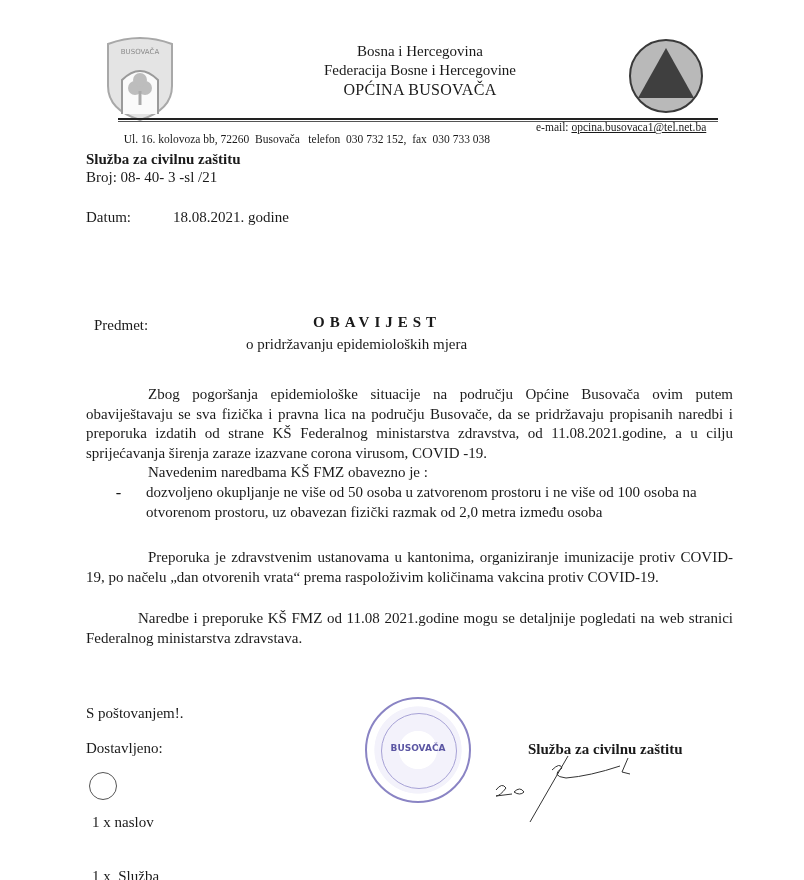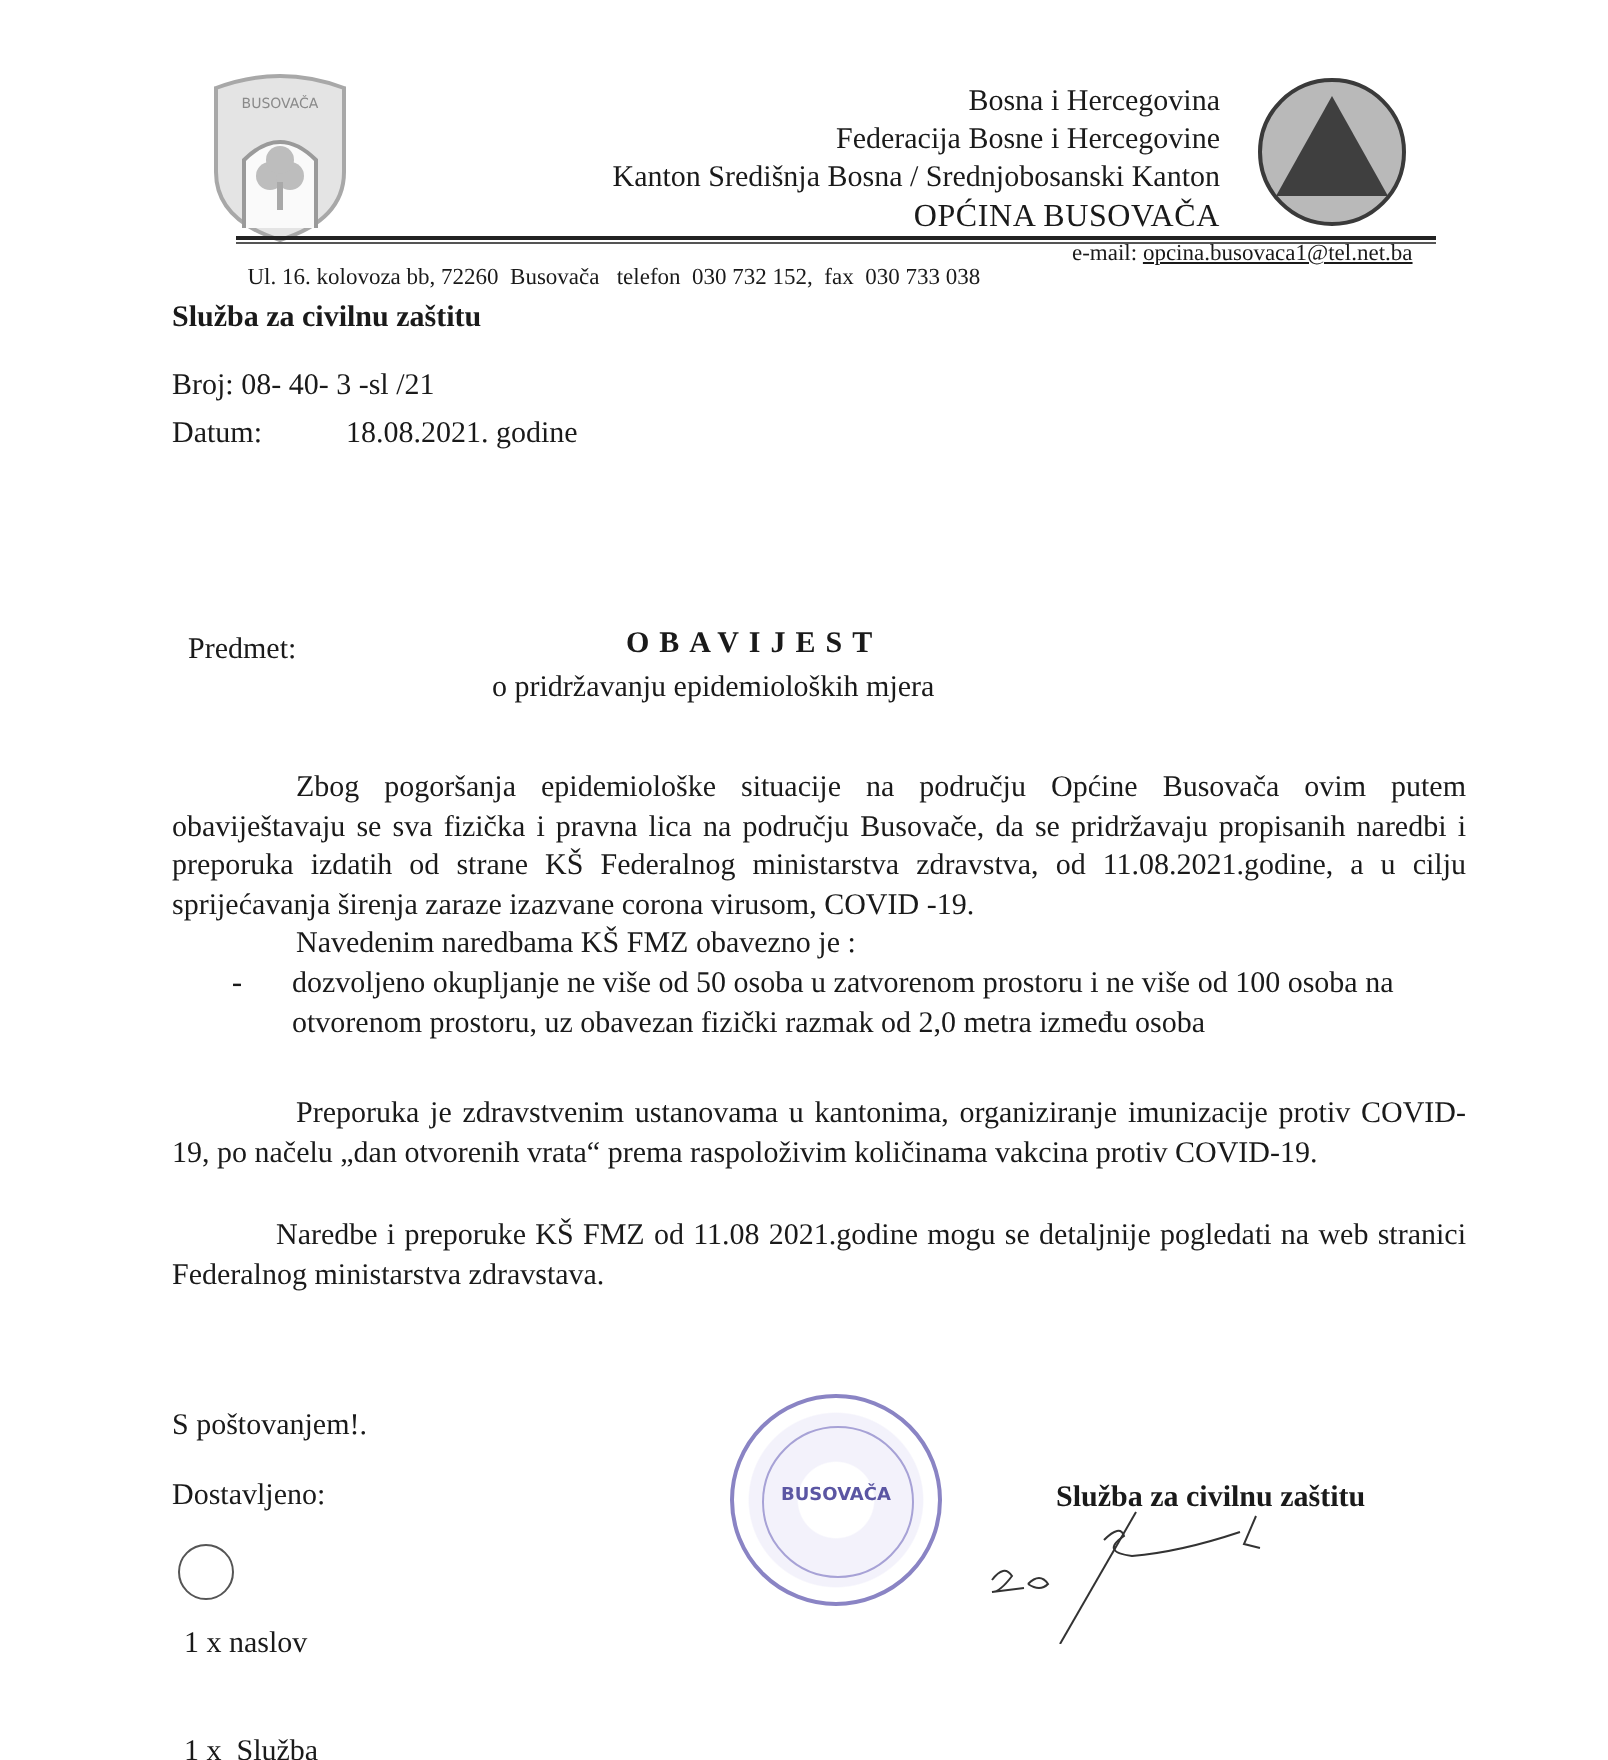--- a/index.html
+++ b/index.html
@@ -3,21 +3,21 @@
   <meta charset="utf-8">
   <style>
     html, body { margin: 0; padding: 0; background: #ffffff; }
     body {
       width: 804px; height: 880px; position: relative; overflow: hidden;
       font-family: "Liberation Serif", "DejaVu Serif", serif;
       color: #1a1a1a;
     }
     .abs { position: absolute; }
     .header-text {
-      left: 230px; top: 42px; width: 380px; text-align: right;
+      left: 230px; top: 42px; width: 380px; text-align: center;
       font-size: 15px; line-height: 19px;
     }
     .header-text .bold { font-weight: normal; font-size: 16px; letter-spacing: 0.3px; }
     .rule { left: 118px; width: 600px; height: 0; border-top: 2px solid #222; top: 118px; }
     .rule2 { left: 118px; width: 600px; height: 0; border-top: 1px solid #555; top: 121px; }
     .contact {
       left: 118px; top: 121px; width: 620px; font-size: 11.5px; white-space: pre;
     }
     .contact .email { position: absolute; left: 418px; top: 0; }
     .contact .email u { text-decoration: underline; }
@@ -61,42 +61,41 @@
     <circle cx="45" cy="52" r="7" fill="#bdbdbd"></circle>
     <circle cx="40" cy="44" r="7" fill="#bdbdbd"></circle>
     <rect x="38.5" y="55" width="3" height="14" fill="#a9a9a9"></rect>
     <text x="40" y="18" text-anchor="middle" font-size="7" fill="#8a8a8a" font-family="DejaVu Sans, sans-serif">BUSOVAČA</text>
   </svg>
 </div>
 
 <div class="abs header-text">
   <div>Bosna i Hercegovina</div>
   <div>Federacija Bosne i Hercegovine</div>
-  <div>Kanton Središnja Bosna / Srednjobosanski Kanton</div>
   <div class="bold">OPĆINA BUSOVAČA</div>
 </div>
 
 <div class="abs" style="left:628px;top:38px;width:76px;height:76px;">
   <svg width="76" height="76" viewBox="0 0 76 76">
     <circle cx="38" cy="38" r="36" fill="#b9b9b9" stroke="#3a3a3a" stroke-width="2"></circle>
     <polygon points="38,10 66,60 10,60" fill="#3f3f3f"></polygon>
   </svg>
 </div>
 
 <div class="abs rule"></div>
 <div class="abs rule2"></div>
 
 <div class="abs contact">
   <span>Ul. 16. kolovoza bb, 72260  Busovača   telefon  030 732 152,  fax  030 733 038</span>
   <span class="email"><span>e-mail: </span><u>opcina.busovaca1@tel.net.ba</u></span>
 </div>
 
 <div class="abs text14 bold" style="left:86px;top:149px;">Služba za civilnu zaštitu</div>
 
-<div class="abs text14" style="left:86px;top:183px;">
+<div class="abs text14" style="left:86px;top:167px;">
   <span>Broj:</span>
   <span>08- 40- 3 -sl /21</span>
 </div>
 <div class="abs text14" style="left:86px;top:207px;">
   <span>Datum:</span>
   <span style="position:absolute;left:87px;white-space:nowrap;">18.08.2021. godine</span>
 </div>
 
 <div class="abs text14" style="left:94px;top:315px;text-align:right;">Predmet:</div>
 <div class="abs subject-title">OBAVIJEST</div>

